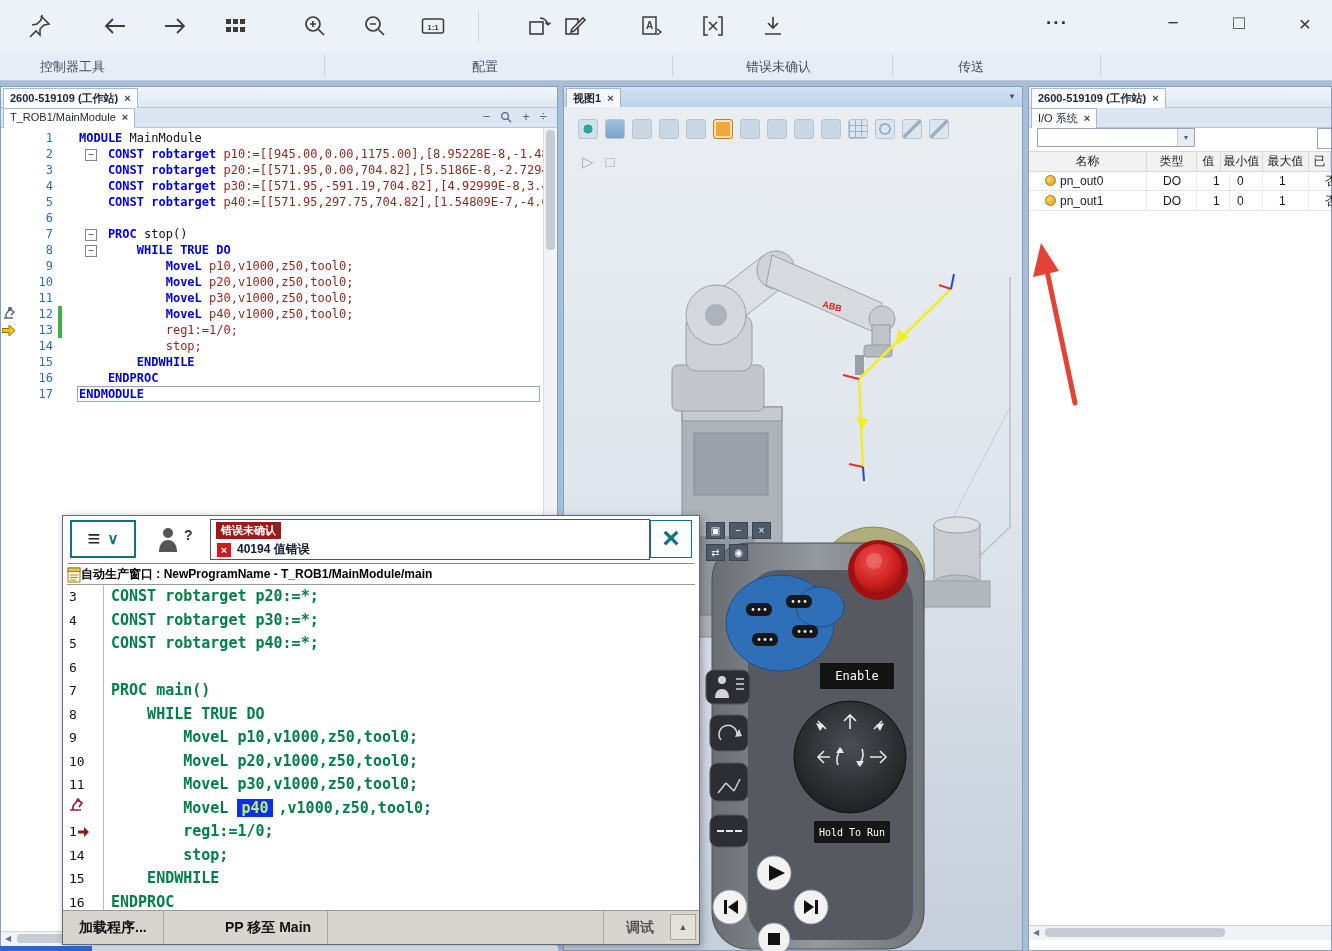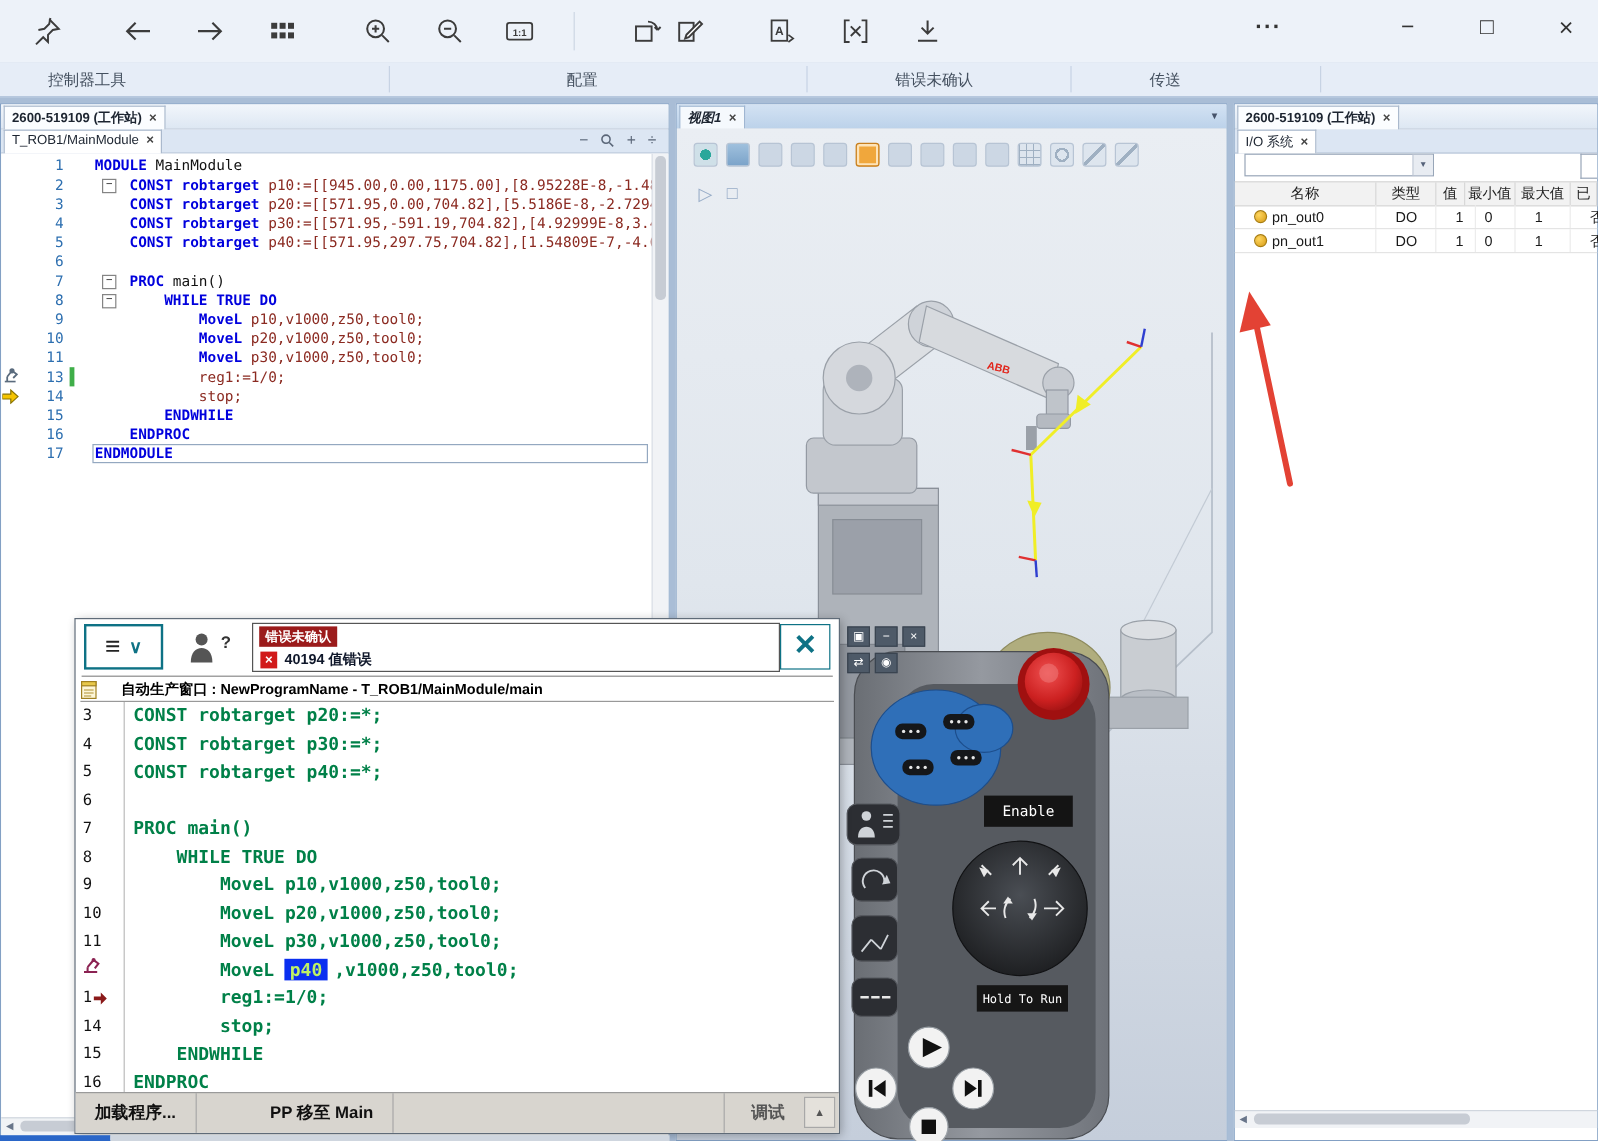--- a/index.html
+++ b/index.html
@@ -43,21 +43,21 @@
   .tk-m{color:#8b2a21;}
   .tk-d{color:#111;}
   .ed-line.cur::after{content:"";position:absolute;left:76px;right:4px;top:0;bottom:0;border:1px solid #94a8c0;}
   .ed-margin-ic{position:absolute;z-index:3;}
   .ed-vscroll{position:absolute;right:0;top:0;bottom:18px;width:13px;background:#f1f3f6;border-left:1px solid #dadfe6;}
   .ed-vthumb{position:absolute;left:2px;top:2px;width:9px;height:120px;background:#c7ccd4;border-radius:4px;}
   .hscroll{position:absolute;left:0;right:0;height:14px;background:#f1f3f6;border-top:1px solid #d0d6de;font-size:8px;color:#68758a;}
   .hs-arrow{position:absolute;top:0;width:14px;height:13px;text-align:center;line-height:13px;}
   .hs-thumb{position:absolute;top:2px;height:9px;background:#c7ccd4;border-radius:4px;}
   
-  .view-bar{position:relative;height:20px;background:linear-gradient(#d3e2f3,#bcd2ea);border-bottom:1px solid #9fb6d2;font-style:italic;}
+  .view-bar{position:relative;height:20px;background:linear-gradient(#d3e2f3,#bcd2ea);border-bottom:1px solid #9fb6d2;}
   .view-tab{position:absolute;left:2px;top:1px;bottom:-1px;background:#f5f9fd;border:1px solid #9fb6d2;border-bottom:none;
             padding:2px 6px 0 6px;font-size:11px;font-weight:bold;color:#1c2430;}
   .view-dd{position:absolute;right:6px;top:5px;font-size:8px;color:#46536a;}
   .viewport{position:absolute;top:20px;left:0;right:0;bottom:0;
             background:linear-gradient(#eaeef3 0%,#e0e6ed 45%,#c5cedb 100%);overflow:hidden;}
   .vt-row{position:absolute;top:12px;left:14px;display:flex;gap:7px;z-index:5;}
   .vt{width:20px;height:20px;border-radius:3px;background:#ccd7e4;border:1px solid #b7c4d4;box-sizing:border-box;}
   .vt-teal{background:radial-gradient(circle at 50% 50%,#2aa79b 0 35%,#cfe0e8 36%);}
   .vt-blue{background:linear-gradient(#9fc0dd,#7ba3c9);}
   .vt-orange{background:#f0a73c;border-color:#c77f1f;box-shadow:inset 0 0 0 2px #fde3b8;}
@@ -93,21 +93,21 @@
   .menu-btn .chev{font-size:15px;font-weight:bold;color:#0e7285;}
   .help-btn{position:absolute;left:86px;top:3px;width:42px;height:36px;}
   .err-box{position:absolute;left:142px;top:0;width:440px;height:41px;border:1px solid #555;box-sizing:border-box;background:#fff;}
   .err-title{position:absolute;left:5px;top:2px;background:#9b1b1b;color:#fff;font-size:11px;font-weight:bold;padding:1px 5px;}
   .err-row{position:absolute;left:6px;top:21px;display:flex;align-items:center;gap:6px;}
   .err-ic{width:14px;height:14px;background:#d11a1a;color:#fff;font-size:11px;font-weight:bold;text-align:center;line-height:14px;}
   .err-text{font-size:12px;font-weight:bold;color:#0f172a;}
   .fpw-close{position:absolute;right:2px;top:1px;width:42px;height:38px;border:1px solid #0e7285;color:#0e7285;
              font-size:30px;font-weight:bold;text-align:center;line-height:34px;box-sizing:border-box;}
   .fpw-status{position:absolute;top:49px;left:4px;right:4px;height:19px;border-bottom:1px solid #999;
-              display:flex;align-items:center;gap:20px;font-size:12px;font-weight:bold;color:#000;}
+              display:flex;align-items:center;gap:0;font-size:12px;font-weight:bold;color:#000;}
   .fpw-code{position:absolute;top:69px;left:4px;right:4px;bottom:34px;overflow:hidden;}
   .fpw-code::before{content:"";position:absolute;left:36px;top:0;bottom:0;width:1px;background:#bbb;}
   .fp-line{position:relative;height:23.5px;line-height:23.5px;font-family:"DejaVu Sans Mono",monospace;
            font-size:15px;font-weight:bold;color:#008048;white-space:pre;}
   .fp-num{position:absolute;left:2px;width:30px;color:#111;font-weight:normal;font-size:13px;display:flex;align-items:center;gap:1px;}
   .fp-codecell{position:absolute;left:44px;}
   .fp-sel{background:#0a2ff0;color:#bef264;padding:0 4px;margin-right:6px;}
   .fpw-bottom{position:absolute;left:0;right:0;bottom:0;height:33px;background:#d8d5cf;border-top:1px solid #9a9a9a;}
   .fpb{position:absolute;top:0;bottom:0;border-right:1px solid #a8a8a8;font-size:14px;font-weight:bold;color:#111;
        line-height:32px;padding:0 16px;}
@@ -247,25 +247,26 @@
       </div>
     </div>
     <div class="editor">
       <div class="ed-lines">
           <div class="ed-line"><span class="ed-num">1</span><span class="ed-code"><span class="tk-k">MODULE</span><span class="tk-d"> MainModule</span></span></div>
           <div class="ed-line"><span class="ed-num">2</span><span class="ed-fold">−</span><span class="ed-code"><span class="tk-k">    CONST robtarget</span><span class="tk-m"> p10:=[[945.00,0.00,1175.00],[8.95228E-8,-1.486</span></span></div>
           <div class="ed-line"><span class="ed-num">3</span><span class="ed-code"><span class="tk-k">    CONST robtarget</span><span class="tk-m"> p20:=[[571.95,0.00,704.82],[5.5186E-8,-2.72948</span></span></div>
           <div class="ed-line"><span class="ed-num">4</span><span class="ed-code"><span class="tk-k">    CONST robtarget</span><span class="tk-m"> p30:=[[571.95,-591.19,704.82],[4.92999E-8,3.44</span></span></div>
           <div class="ed-line"><span class="ed-num">5</span><span class="ed-code"><span class="tk-k">    CONST robtarget</span><span class="tk-m"> p40:=[[571.95,297.75,704.82],[1.54809E-7,-4.69</span></span></div>
           <div class="ed-line"><span class="ed-num">6</span><span class="ed-code"></span></div>
-          <div class="ed-line"><span class="ed-num">7</span><span class="ed-fold">−</span><span class="ed-code"><span class="tk-k">    PROC</span><span class="tk-d"> main()</span></span></div>
+          <div class="ed-line"><span class="ed-num">7</span><span class="ed-fold">−</span><span class="ed-code"><span class="tk-k">    PROC</span><span class="tk-d"> stop()</span></span></div>
           <div class="ed-line"><span class="ed-num">8</span><span class="ed-fold">−</span><span class="ed-code"><span class="tk-k">        WHILE TRUE DO</span></span></div>
           <div class="ed-line"><span class="ed-num">9</span><span class="ed-code"><span class="tk-k">            MoveL</span><span class="tk-m"> p10,v1000,z50,tool0;</span></span></div>
           <div class="ed-line"><span class="ed-num">10</span><span class="ed-code"><span class="tk-k">            MoveL</span><span class="tk-m"> p20,v1000,z50,tool0;</span></span></div>
           <div class="ed-line"><span class="ed-num">11</span><span class="ed-code"><span class="tk-k">            MoveL</span><span class="tk-m"> p30,v1000,z50,tool0;</span></span></div>
+          <div class="ed-line"><span class="ed-num">12</span><span class="ed-green"></span><span class="ed-code"><span class="tk-k">            MoveL</span><span class="tk-m"> p40,v1000,z50,tool0;</span></span></div>
           <div class="ed-line"><span class="ed-num">13</span><span class="ed-green"></span><span class="ed-code"><span class="tk-m">            reg1:=1/0;</span></span></div>
           <div class="ed-line"><span class="ed-num">14</span><span class="ed-code"><span class="tk-m">            stop;</span></span></div>
           <div class="ed-line"><span class="ed-num">15</span><span class="ed-code"><span class="tk-k">        ENDWHILE</span></span></div>
           <div class="ed-line"><span class="ed-num">16</span><span class="ed-code"><span class="tk-k">    ENDPROC</span></span></div>
           <div class="ed-line cur"><span class="ed-num">17</span><span class="ed-code"><span class="tk-k">ENDMODULE</span></span></div>
         </div>
 
       <div class="ed-margin-ic" style="left:2px;top:178px">
         <svg width="13" height="13" viewBox="0 0 13 13" fill="none" stroke="#5a6b7d" stroke-width="1.5">
             <path d="M1 12h9M3 12V8M3 8l4-5 4 3-3 3"></path>

